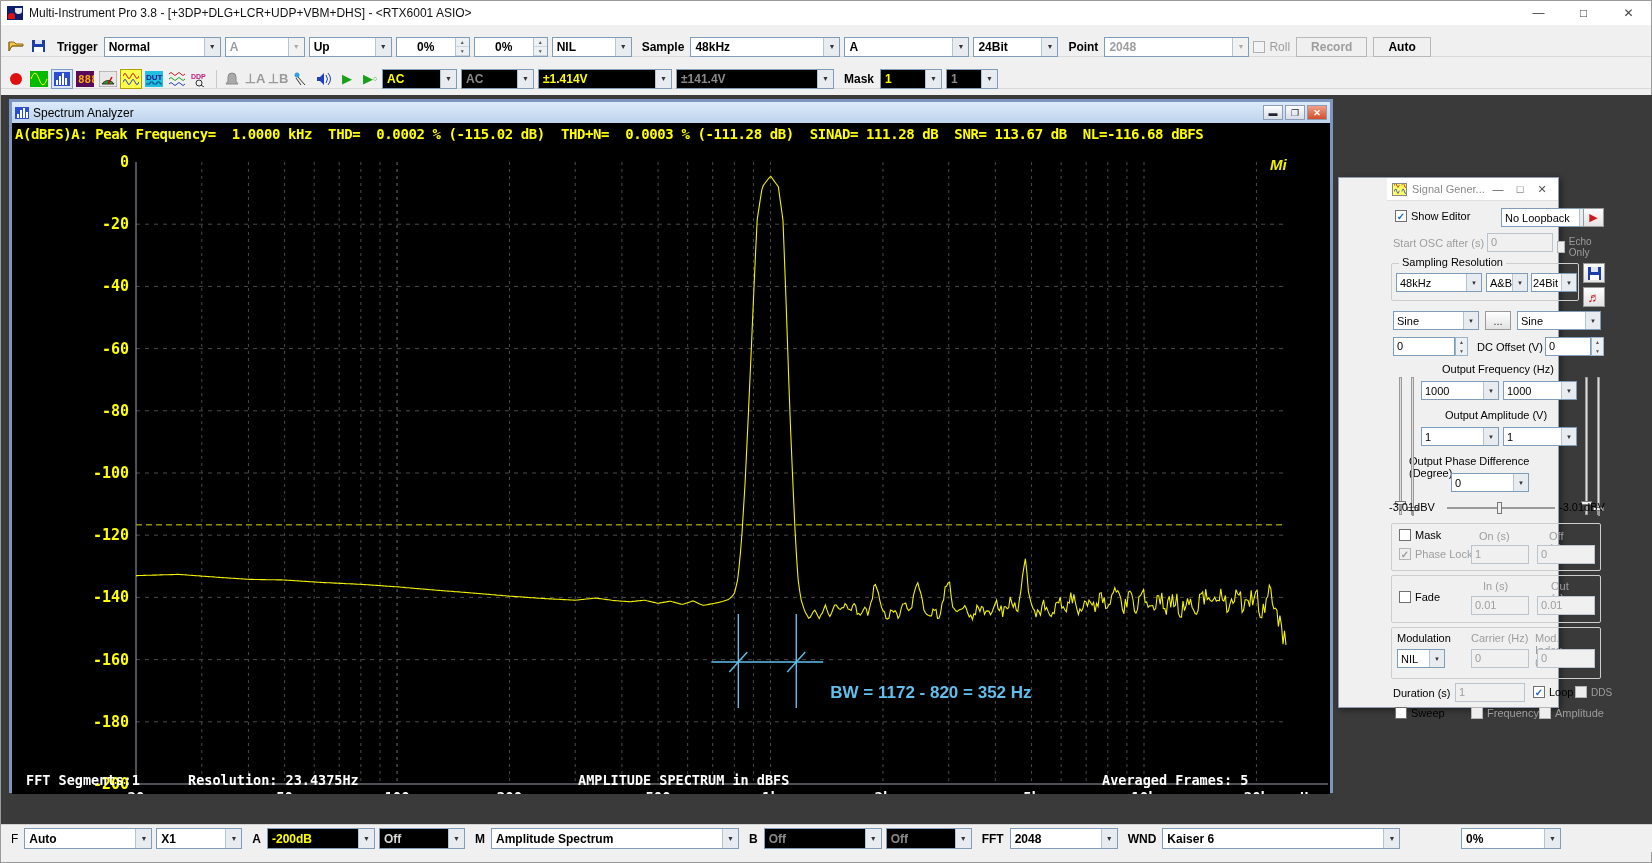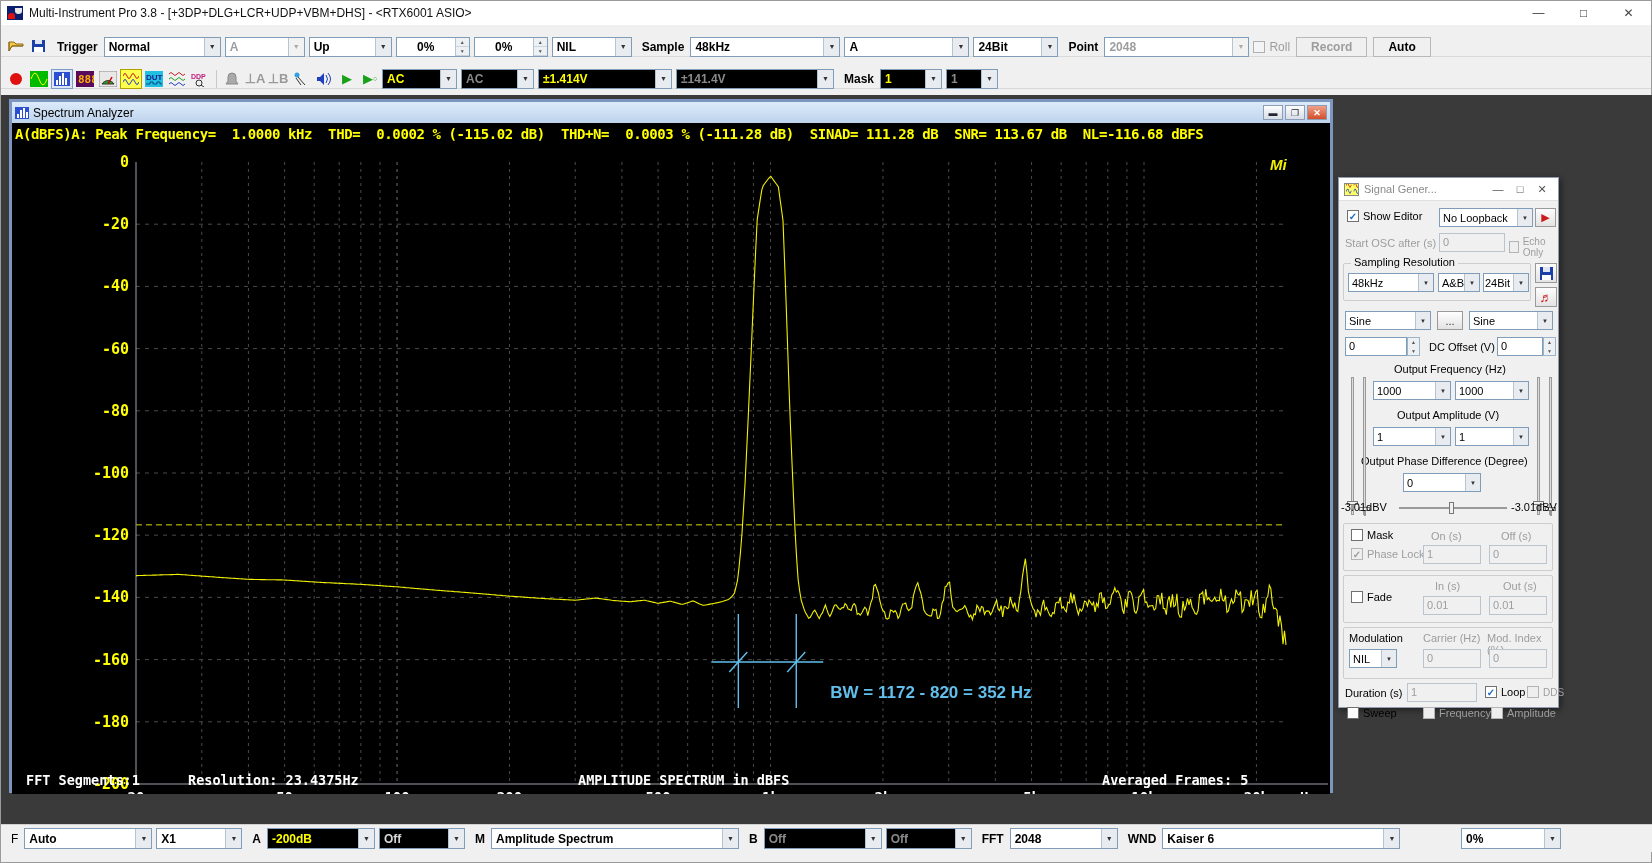--- a/index.html
+++ b/index.html
@@ -61,21 +61,21 @@
   .spec-icon i { width:2px; background:#fff; display:block; }
   .spec-btns { margin-left:auto; display:flex; gap:2px; }
   .spec-btn { width:20px; height:15px; background:linear-gradient(#fdfdfd,#d7dde6); border:1px solid #8d9db5; font-size:9px; display:flex; align-items:center; justify-content:center; color:#223; }
   .spec-btn.close { background:linear-gradient(#f0a088,#d24e2a); color:#fff; font-weight:bold; }
   .meas-line { height:23px; background:#000; color:#ffff00; font-family:"DejaVu Sans Mono", monospace; font-size:14px; font-weight:bold; white-space:pre; overflow:hidden; padding:3px 0 0 3px; letter-spacing:-0.4px; }
   .plot-area { position:absolute; left:0; top:44px; right:0; bottom:0; }
   .status-line { position:absolute; left:0; bottom:1px; width:100%; height:17px; color:#fff; font-family:"DejaVu Sans Mono", monospace; font-size:13.5px; font-weight:bold; }
   .status-line span { position:absolute; white-space:pre; }
 
   
-  .sg-win { position:absolute; left:1337px; top:82px; width:221px; height:531px; background:#f0f0f0; border:1px solid #8f9dae; box-shadow:2px 2px 6px rgba(0,0,0,.45); font-size:11px; }
+  .sg-win { position:absolute; left:1337px; top:82px; width:221px; height:531px; background:#f0f0f0; border:1px solid #8f9dae; box-shadow:2px 2px 6px rgba(0,0,0,.45); font-size:11px;padding-left:48px; }
   .sg-title { height:23px; background:#fff; display:flex; align-items:center; padding:0 5px; border-bottom:1px solid #e0e0e0; }
   .sg-title .ttext { color:#8a8a8a; font-size:11px; margin-left:5px; }
   .sg-tbtn { width:22px; height:18px; display:flex; align-items:center; justify-content:center; color:#555; font-size:11px; }
   .sg-icon { width:15px; height:13px; background:#ffff66; border:1px solid #888; position:relative; overflow:hidden; }
   .sg-icon:before { content:"∿∿"; position:absolute; top:-4px; left:0; color:#c02020; font-size:9px; }
   .sg-icon:after { content:"∿∿"; position:absolute; top:2px; left:0; color:#2040c0; font-size:9px; }
   .sg-body { position:relative; height:506px; }
   .sg-body .lbl { position:absolute; color:#000; }
   .sg-body .lbl.dis { color:#9d9d9d; }
   .scombo { position:absolute; height:19px; background:#fff; border:1px solid #7f9db9; display:flex; align-items:center; }
@@ -415,21 +415,21 @@
           <span class="sg-tbtn">□</span>
           <span class="sg-tbtn">✕</span>
         </span>
       </div>
       <div class="sg-body">
 
         <span class="scbx" style="left:8px;top:9px">
             <span class="box">✓</span>
             <span>Show Editor</span>
           </span>
-        <span class="scombo" style="left:100px;top:7px;width:94px">
+        <span class="scombo" style="left:114px;top:7px;width:94px">
             <span class="cv">No Loopback</span>
             <span class="ca">▼</span>
           </span>
         <span class="play-btn" style="left:196px;top:7px">▶</span>
 
         <span class="lbl dis" style="left:6px;top:36px">Start OSC after (s)</span>
         <span class="sinput dis" style="left:100px;top:32px;width:66px">0</span>
         <span class="scbx dis" style="left:170px;top:35px">
             <span class="box"></span>
             <span style="font-size:10px">Echo Only</span>

